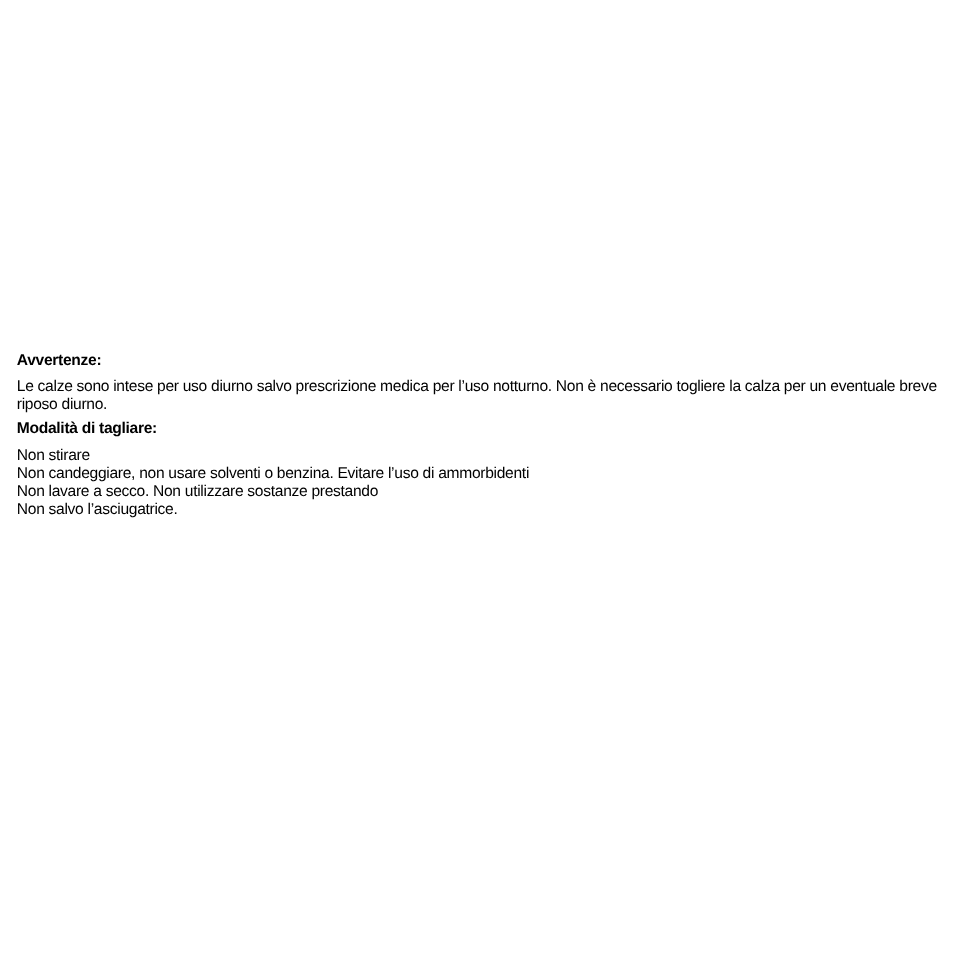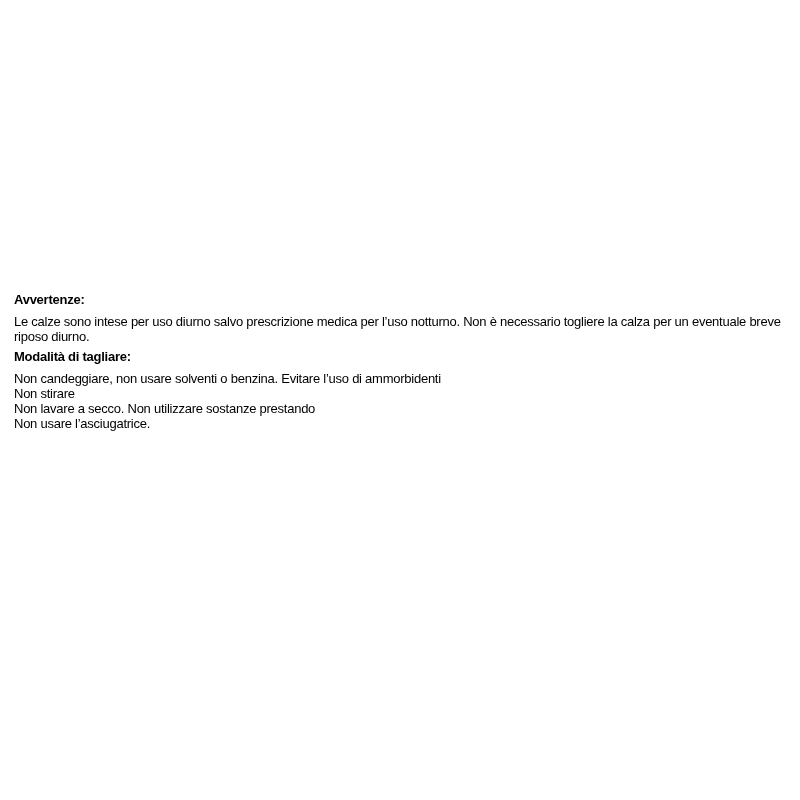--- a/index.html
+++ b/index.html
@@ -49,19 +49,19 @@
   <section class="section">
     <h2 class="heading">Avvertenze:</h2>
     <p class="para">Le calze sono intese per uso diurno salvo prescrizione medica per l’uso notturno. Non è necessario togliere la calza per un eventuale breve riposo diurno.</p>
   </section>
 
   <section class="section">
   </section>
 
   <section class="section">
     <h2 class="heading">Modalità di tagliare:</h2>
+    <p class="para">Non stirare</p>
     <p class="para">Non candeggiare, non usare solventi o benzina. Evitare l’uso di ammorbidenti</p>
-    <p class="para">Non stirare</p>
     <p class="para">Non lavare a secco. Non utilizzare sostanze prestando</p>
-    <p class="para">Non usare l’asciugatrice.</p>
+    <p class="para">Non salvo l’asciugatrice.</p>
   </section>
 
 </main>
 
 </body></html>

